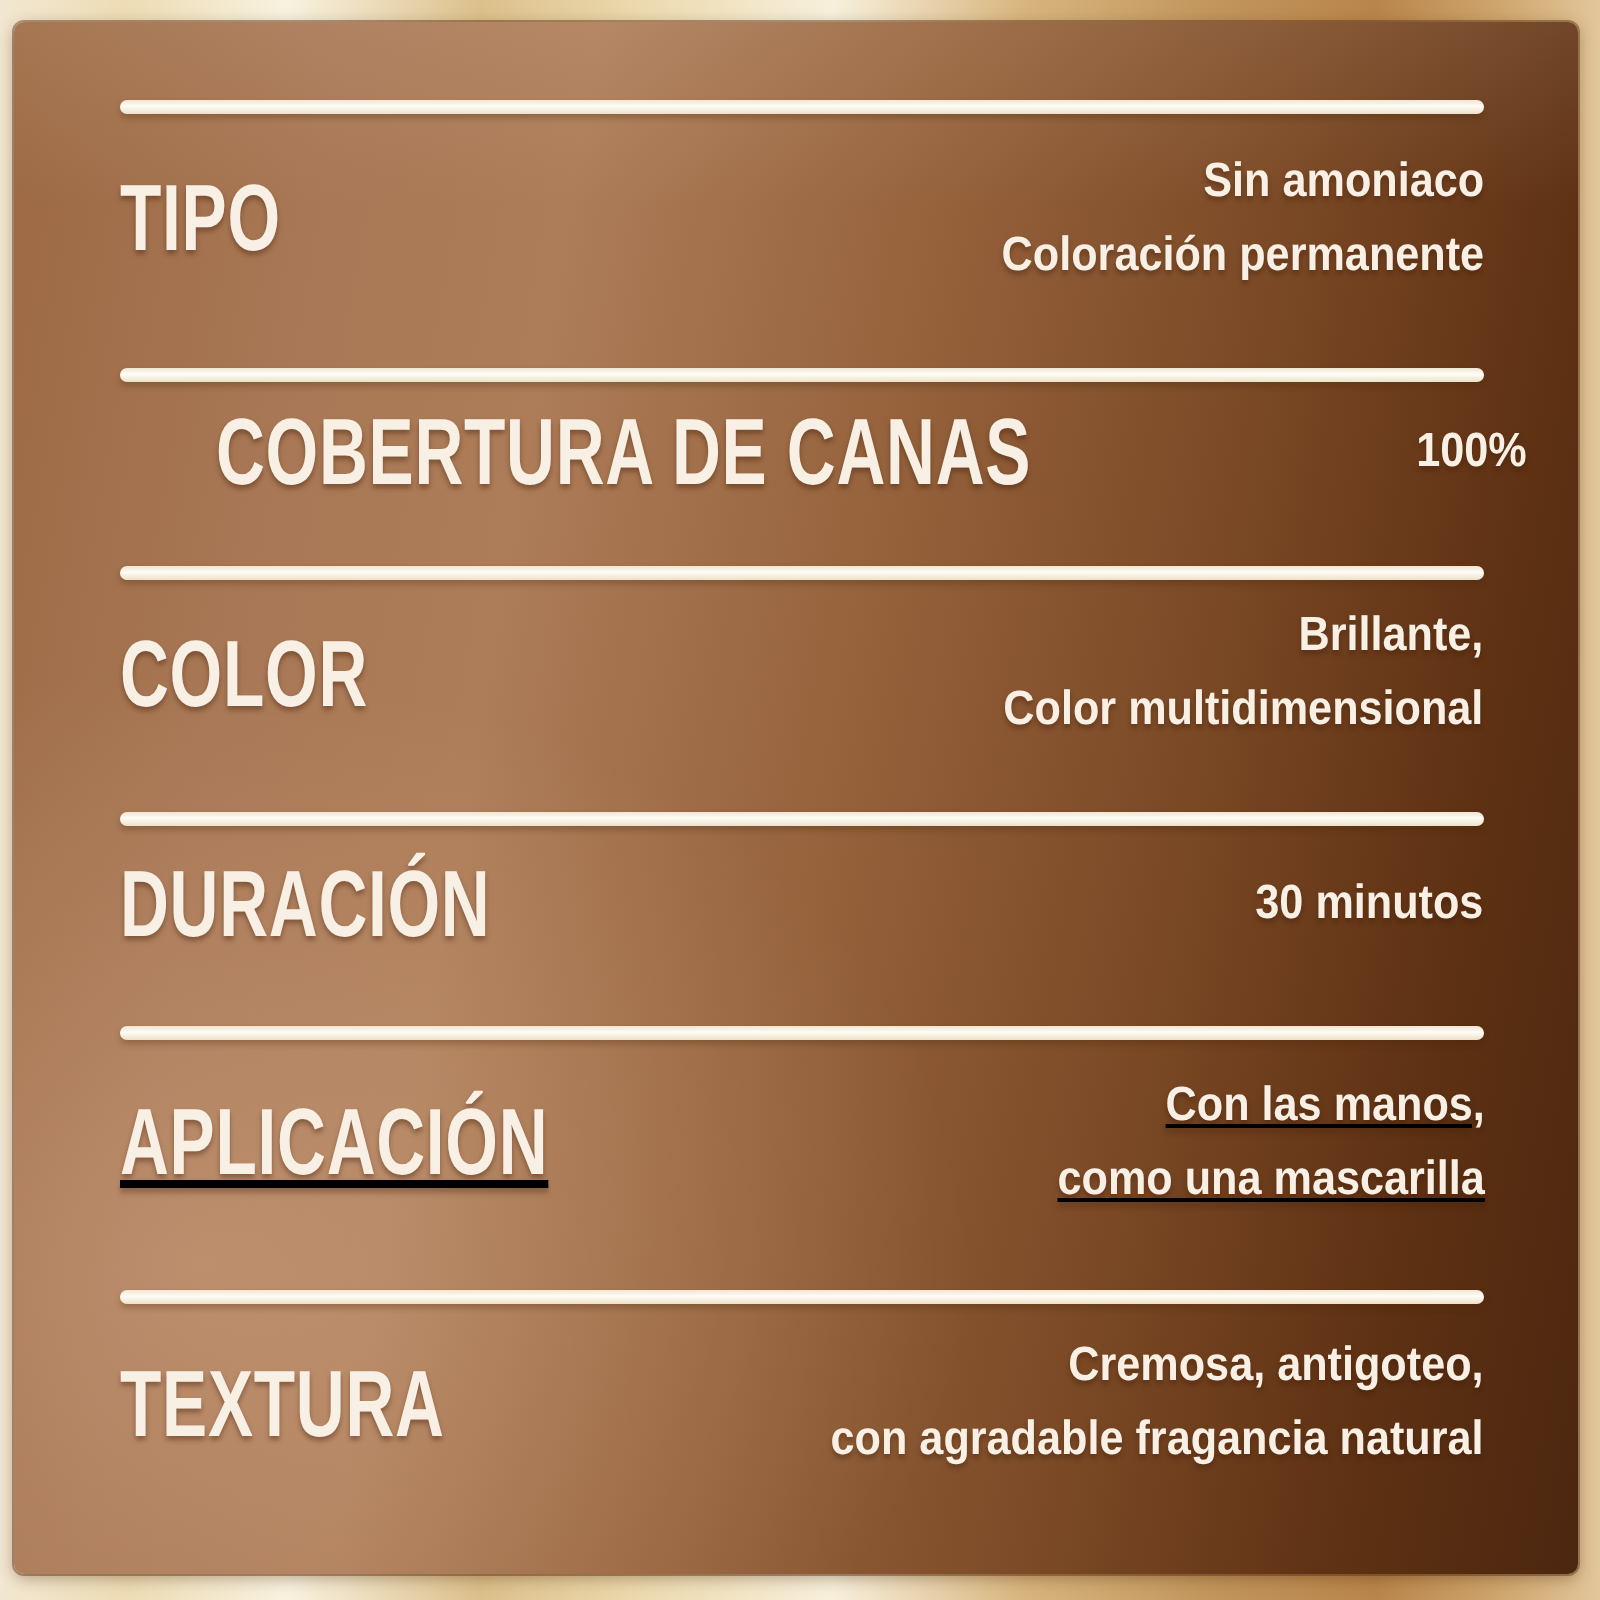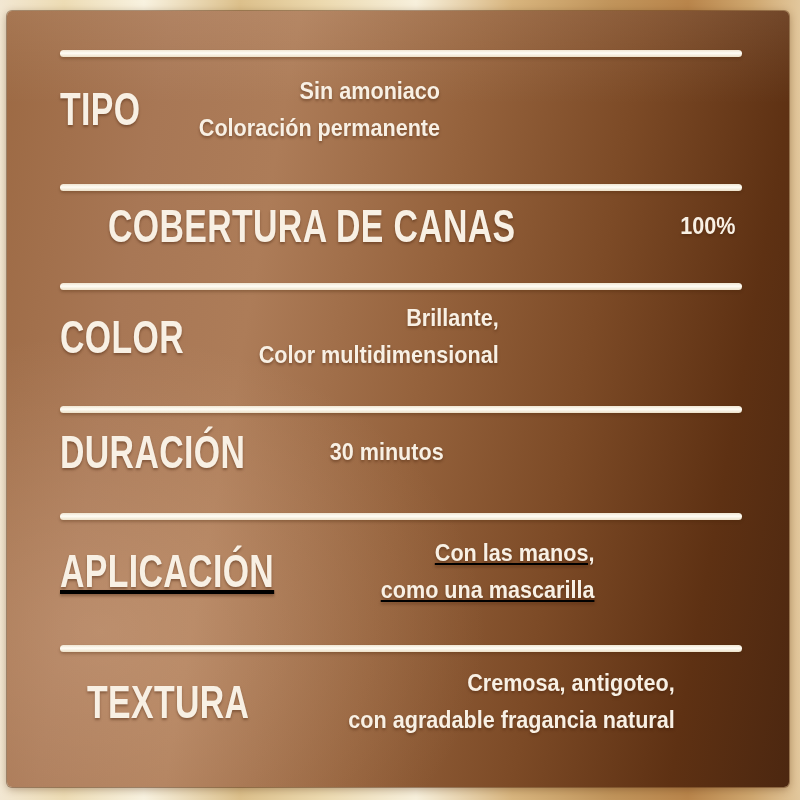--- a/index.html
+++ b/index.html
@@ -49,32 +49,33 @@
 
   .divider {
     height: 7px;
     border-radius: 3.5px;
     background: linear-gradient(to bottom, #efe5d2, #fffdf6 45%, #ece0c8);
     box-shadow: 0 2px 3px rgba(70,35,10,0.30);
   }
 
   .row {
     display: flex;
-    justify-content: flex-start;
+    justify-content: space-between;
     align-items: center;
     padding-bottom: 24px;
     box-sizing: border-box;
+    gap: 28px;
   }
   
   .table > :nth-child(2)  { height: 127px; }
   .table > :nth-child(4)  { height: 92px; margin-left: 48px;  }
   .table > :nth-child(6)  { height: 116px; }
   .table > :nth-child(8)  { height: 100px; }
   .table > :nth-child(10) { height: 125px; text-decoration: underline; }
-  .table > :nth-child(12) { height: 122px; margin-left: 27px; }
+  .table > :nth-child(12) { height: 122px; }
 
   .label {
     color: #f8f0e4;
     font-size: 47px;
     font-weight: bold;
     letter-spacing: 0.5px;
     white-space: nowrap;
     transform: scaleX(0.72);
     transform-origin: 0 50%;
     text-shadow: 0 2px 3px rgba(60,25,5,0.40);

